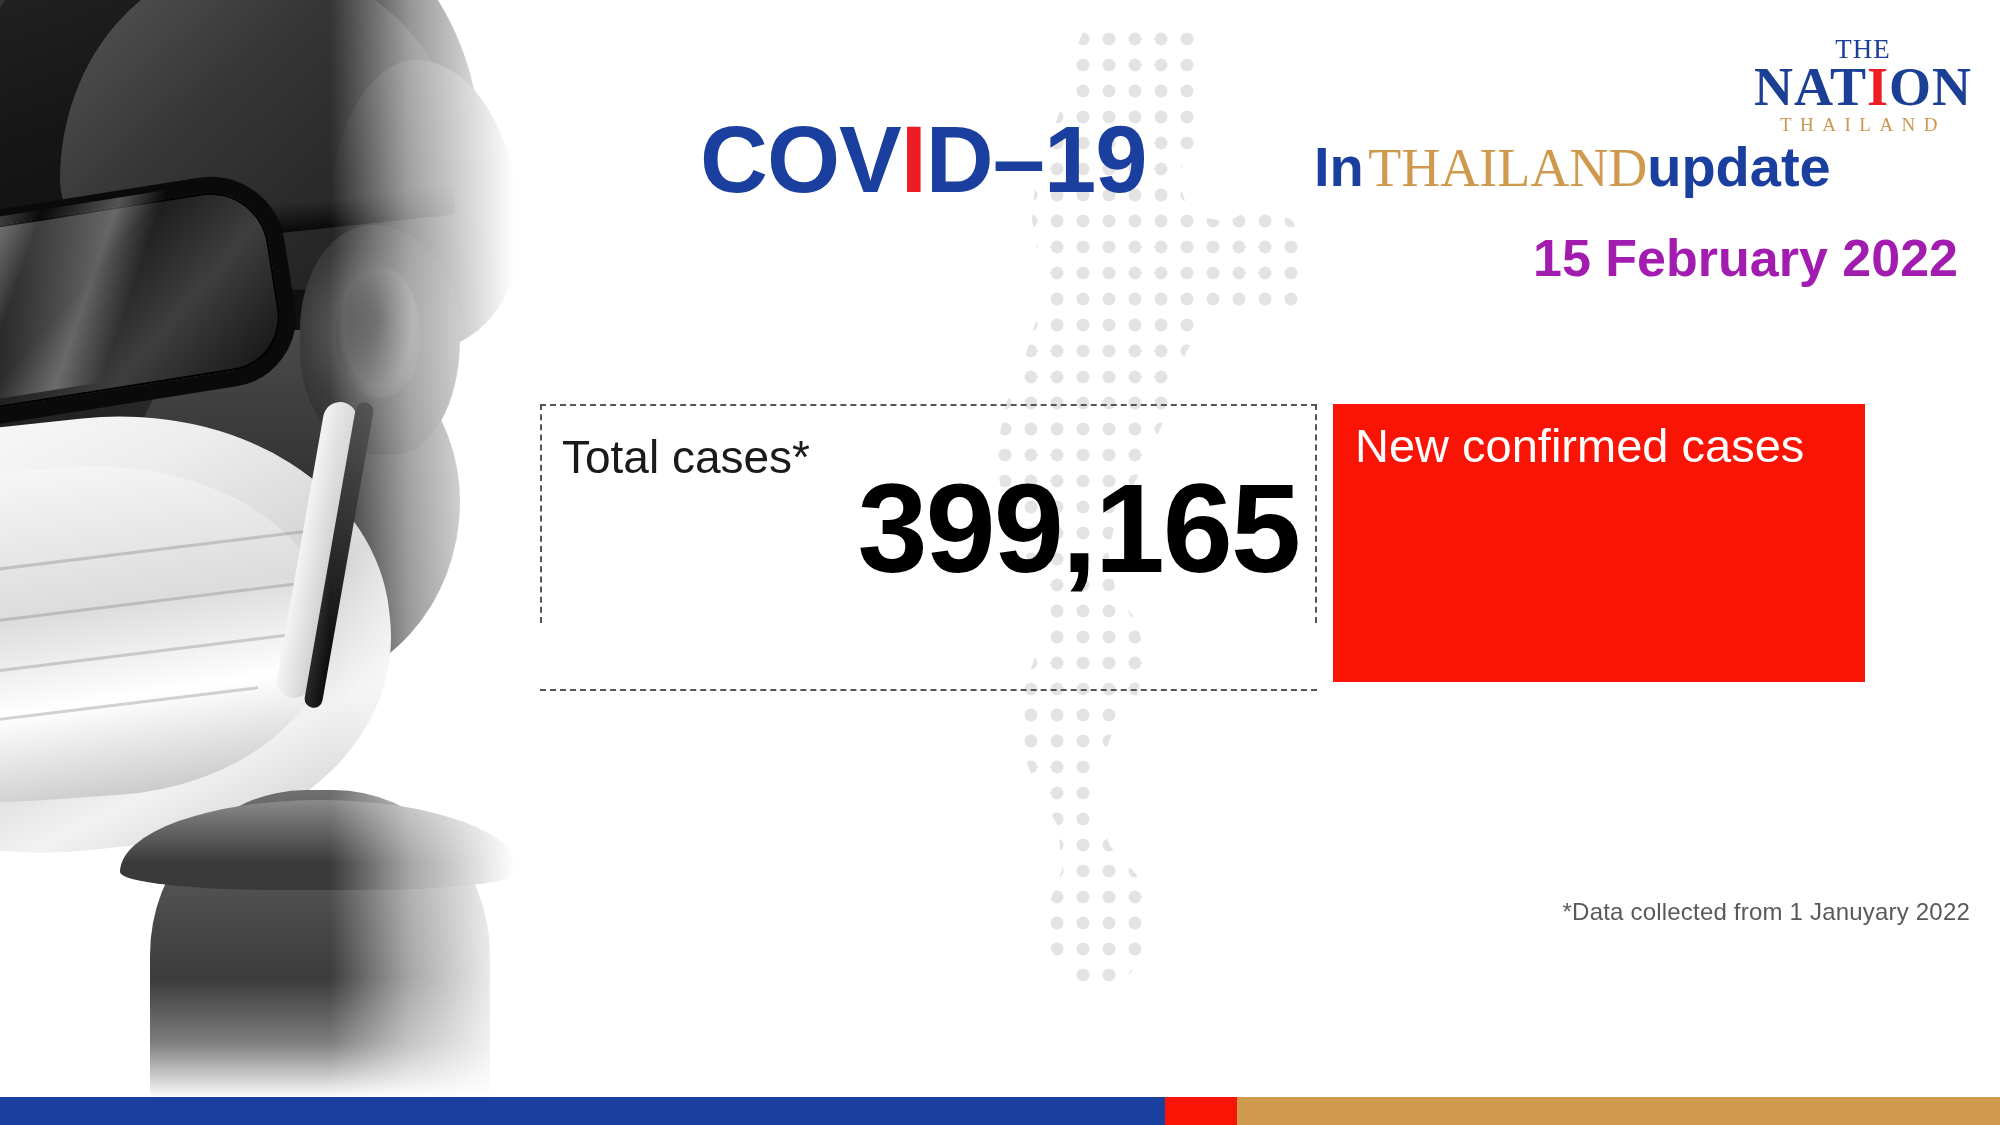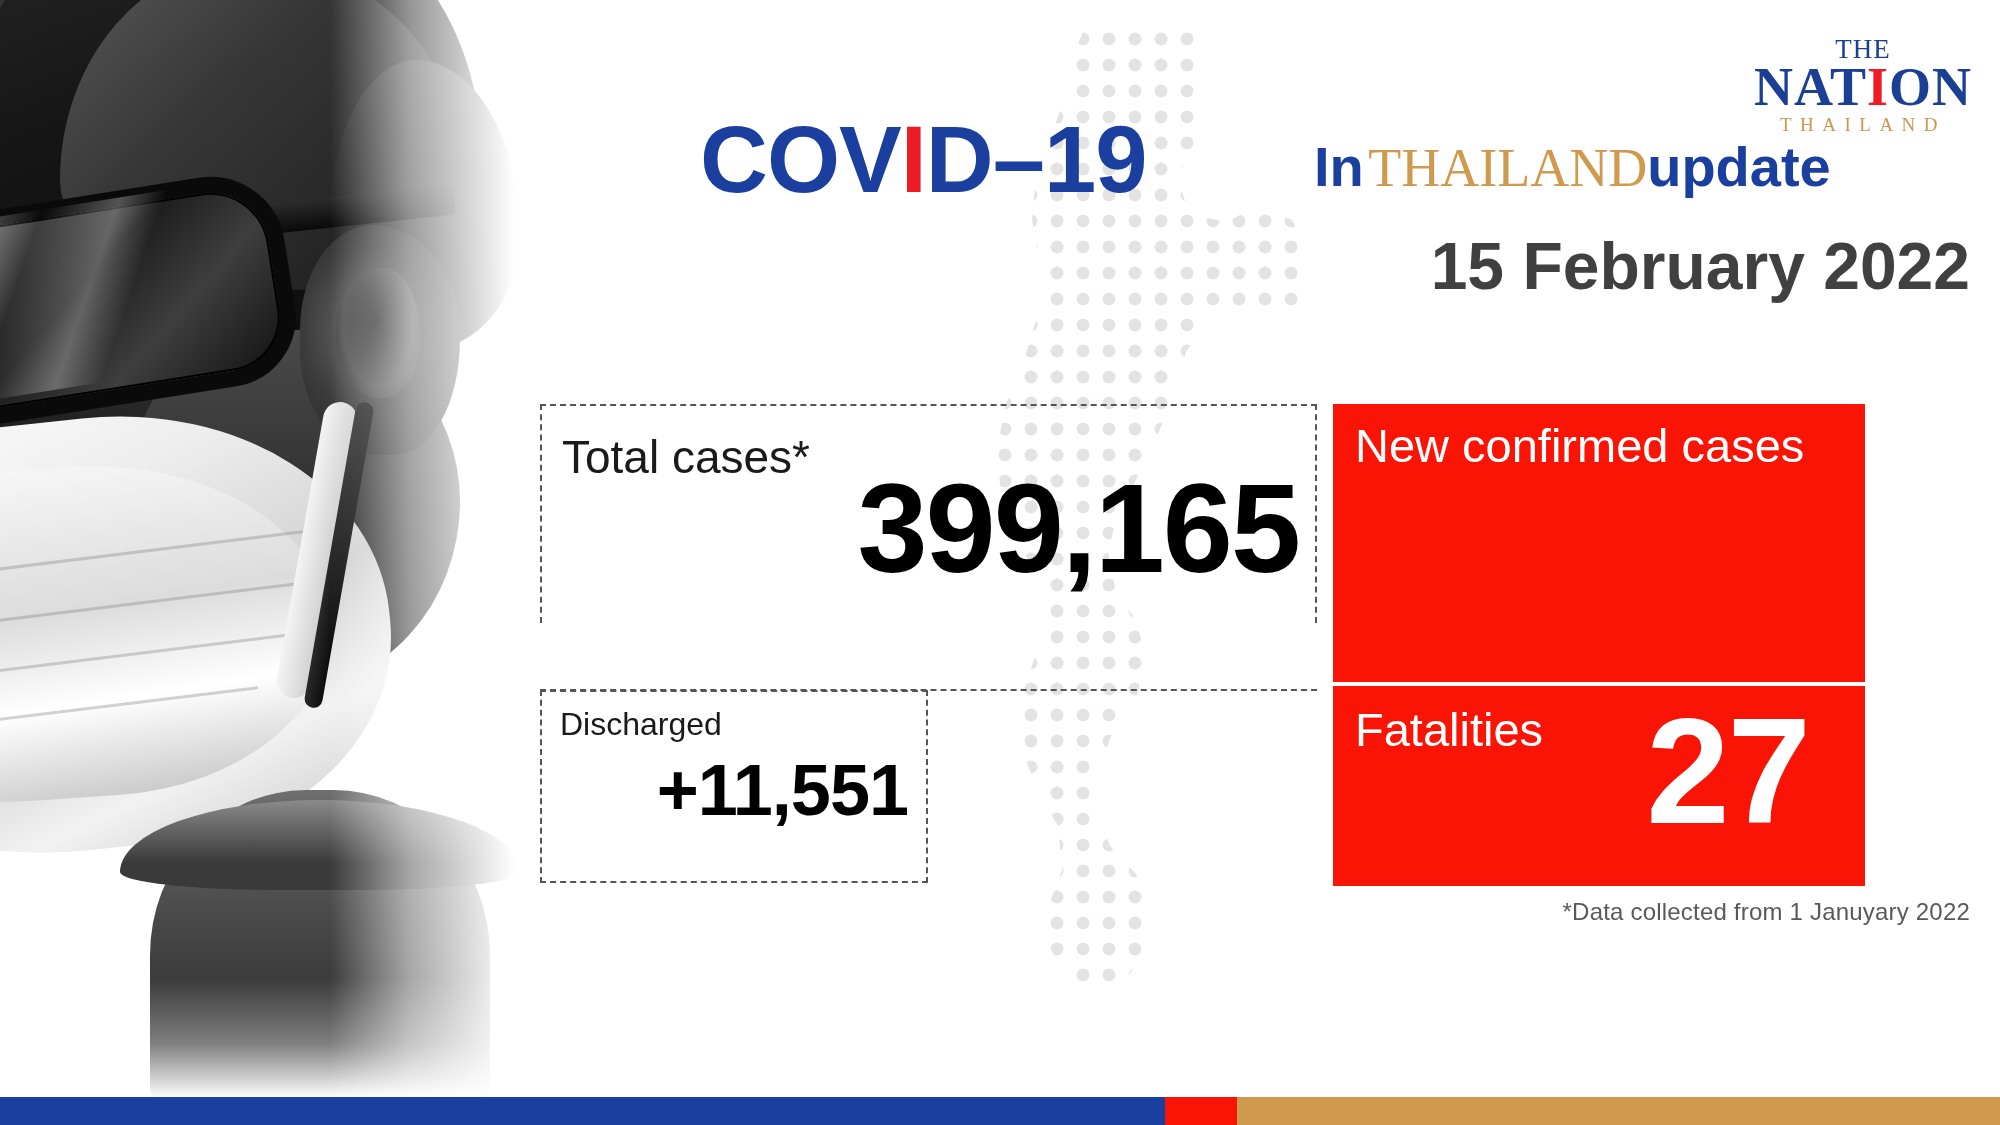--- a/index.html
+++ b/index.html
@@ -140,22 +140,22 @@
     line-height:96px;
   }
   .covid .ri{color:#ee1c25;}
   .inthai{
     position:absolute;left:614px;top:22px;white-space:nowrap;
   }
   .inthai .in{font-size:56px;font-weight:700;color:#1b3f9e;}
   .inthai .thailand{font-family:"Liberation Serif", serif;font-size:54px;color:#cf9a4e;font-weight:400;letter-spacing:0px;}
   .inthai .update{font-size:56px;font-weight:700;color:#1b3f9e;}
   .datestamp{
-    position:absolute;right:30px;top:228px;
-    font-size:66px;font-weight:700;color:#404040;letter-spacing:0px;
+    position:absolute;right:42px;top:228px;
+    font-size:52px;font-weight:700;color:#a21caf;letter-spacing:0px;
   }
 
   
   .panel-total{
     position:absolute;left:540px;top:404px;width:777px;height:219px;
     border:2px dashed #555;border-bottom:none;box-sizing:border-box;
   }
   .panel-total .label{
     position:absolute;left:20px;top:24px;font-size:46px;color:#1a1a1a;font-weight:400;
   }
@@ -280,34 +280,26 @@
     <div class="inthai"><span class="in">In</span><span>&nbsp;</span><span class="thailand">THAILAND</span><span class="update">update</span></div>
   </div>
   <div class="datestamp">15 February 2022</div>
 
   <div class="panel-total">
     <div class="label">Total cases*</div>
     <div class="value">399,165</div>
   </div>
   <div class="dash-mid"></div>
 
-  <div class="panel-disc">
-    <div class="sub-label">Discharged</div>
-    <div class="sub-value">+11,551</div>
-  </div>
 
 
   <div class="red-new">
     <div class="label">New confirmed cases</div>
   </div>
 
-  <div class="red-fat">
-    <div class="label">Fatalities</div>
-    <div class="value">27</div>
-  </div>
 
   <div class="footnote">*Data collected from 1 Januyary 2022</div>
 
   <div class="bottombar">
     <div class="bb-blue" style="width:1165px"></div>
     <div class="bb-red" style="width:72px"></div>
     <div class="bb-gold" style="flex:1"></div>
   </div>
 
 </div>

